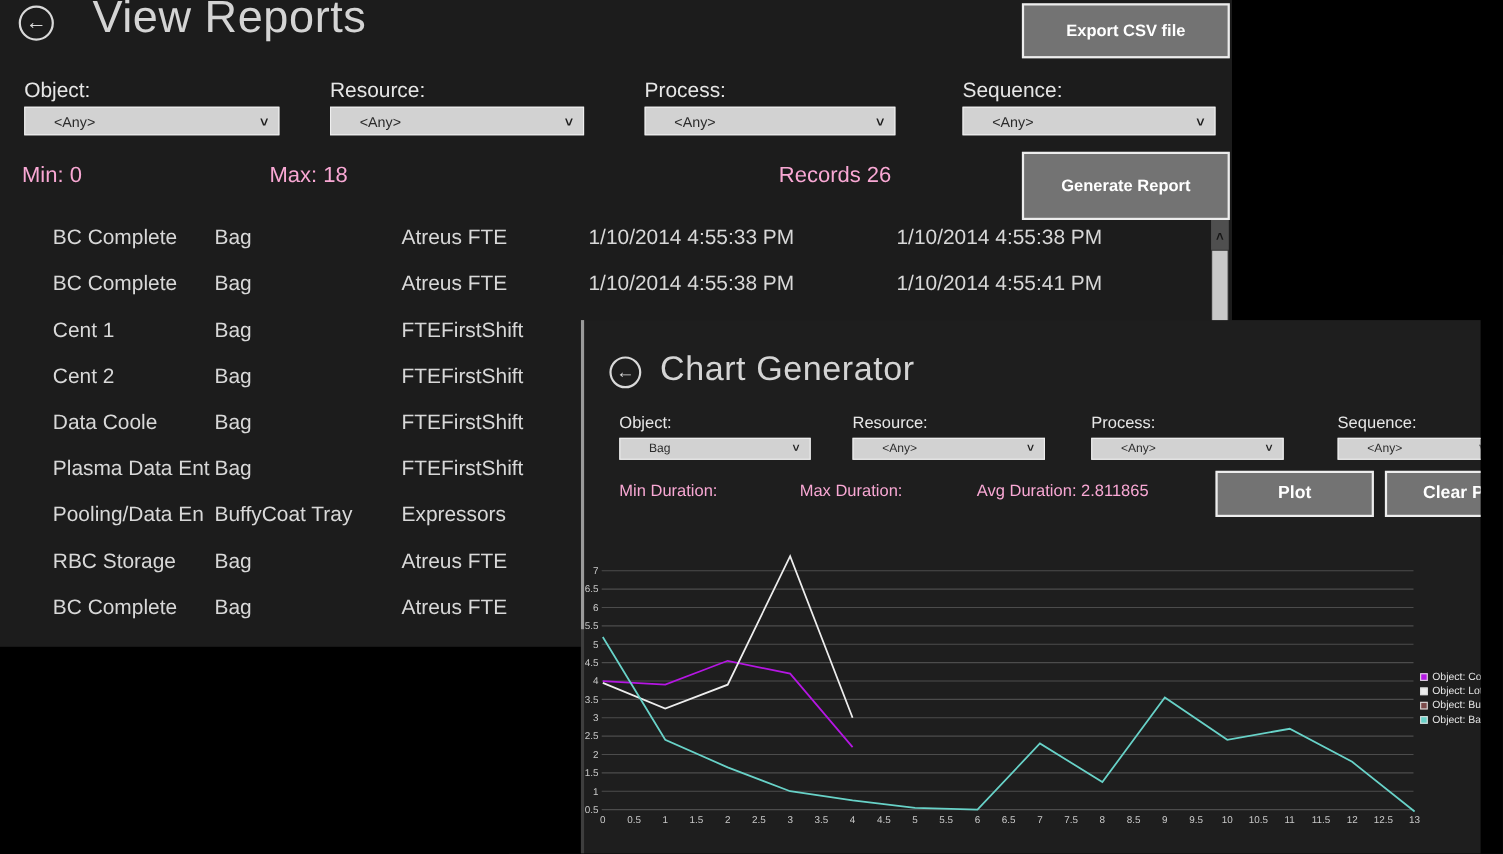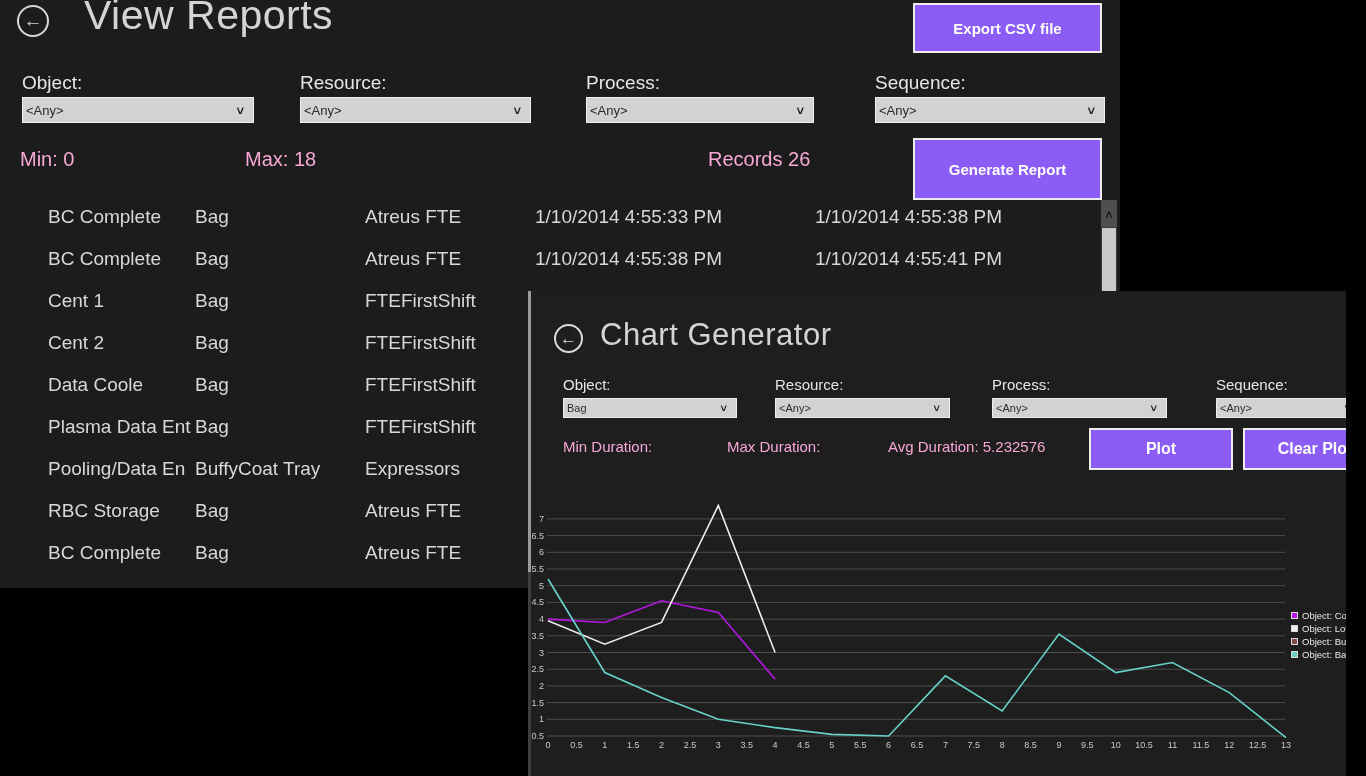--- a/index.html
+++ b/index.html
@@ -7,29 +7,29 @@
               font-family:"Liberation Sans", sans-serif; }
   .window { position:absolute; background:#1c1c1c; overflow:hidden; }
   #win-reports { left:0; top:0; width:1120px; height:588px; }
   #win-chart   { left:528px; top:291px; width:818px; height:485px; background:#1e1e1e; }
 
   .back-btn { position:absolute; border:2px solid #d9d9d9; border-radius:50%;
               color:#d9d9d9; display:flex; align-items:center; justify-content:center;
               font-weight:bold; cursor:pointer; }
   .page-title { position:absolute; color:#d4d4d4; font-weight:300; letter-spacing:.5px; }
 
-  .outline-btn { position:absolute; background:#8b5cf6; border:2px solid #ededed;
+  .outline-btn { position:absolute; background:#737373; border:2px solid #ededed;
                  color:#fff; font-weight:bold; text-align:right; cursor:pointer;
                  display:flex; align-items:center; justify-content:center;
-                 font-family:"Liberation Sans",sans-serif; }
+                 font-family:"Liberation Sans",sans-serif;margin-left:16px; }
 
   .filter-label { position:absolute; color:#e6e6e6; }
   .dropdown { position:absolute; background:#d2d2d2; border:1px solid #efefef;
               color:#2b2b2b; display:flex; align-items:center; cursor:pointer; }
-  .dropdown .val { flex:1; padding-left:3px; }
+  .dropdown .val { flex:1; padding-left:26px; }
   .dropdown .chev { padding-right:9px; font-weight:bold; color:#1d1d1d; }
 
   .stat { position:absolute; color:#f9a8d4; }
 
   
   #report-table { position:absolute; left:0; top:198px; width:1096px; }
   .t-row { position:relative; height:42px; cursor:pointer; }
   .t-cell { position:absolute; top:8px; color:#d8d8d8; font-size:19px; white-space:nowrap; }
   .c0{left:20px;margin-left:28px;} .c1{left:195px;} .c2{left:365px;} .c3{left:535px;} .c4{left:815px;}
 
@@ -183,21 +183,21 @@
   </div>
 
   <div class="filter-label" style="left:688px; top:85px; font-size:15px;">Sequence:</div>
   <div class="dropdown" style="left:688px; top:107px; width:145px; height:20px; font-size:11px;">
     <span class="val">&lt;Any&gt;</span>
     <span class="chev">˅</span>
   </div>
 
   <div class="stat" style="left:35px; top:147px; font-size:15px;">Min Duration:</div>
   <div class="stat" style="left:199px; top:147px; font-size:15px;">Max Duration:</div>
-  <div class="stat" style="left:360px; top:147px; font-size:15px;">Avg Duration: 5.232576</div>
+  <div class="stat" style="left:360px; top:147px; font-size:15px;">Avg Duration: 2.811865</div>
 
   <button class="outline-btn" style="left:561px; top:137px; width:144px; height:42px; font-size:16px;">Plot</button>
   <button class="outline-btn" style="left:715px; top:137px; width:144px; height:42px; font-size:16px;">Clear Plot</button>
 
   <svg id="chart-svg" width="818" height="485">
       <line x1="19" y1="445" x2="757" y2="445" stroke="#4c4c4c" stroke-width="1"></line>
       <text x="16" y="448" fill="#c9c9c9" font-size="9" text-anchor="end">0.5</text>
       <line x1="19" y1="428.3" x2="757" y2="428.3" stroke="#4c4c4c" stroke-width="1"></line>
       <text x="16" y="431.3" fill="#c9c9c9" font-size="9" text-anchor="end">1</text>
       <line x1="19" y1="411.6" x2="757" y2="411.6" stroke="#4c4c4c" stroke-width="1"></line>

